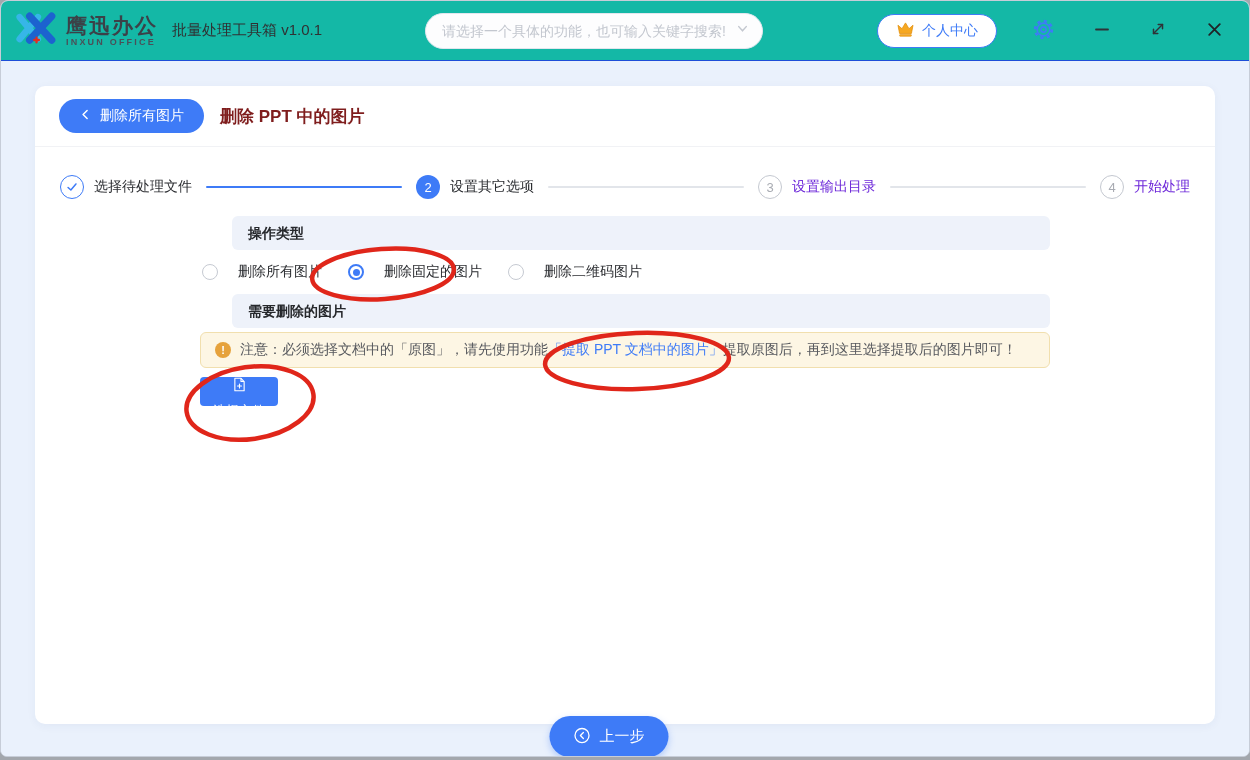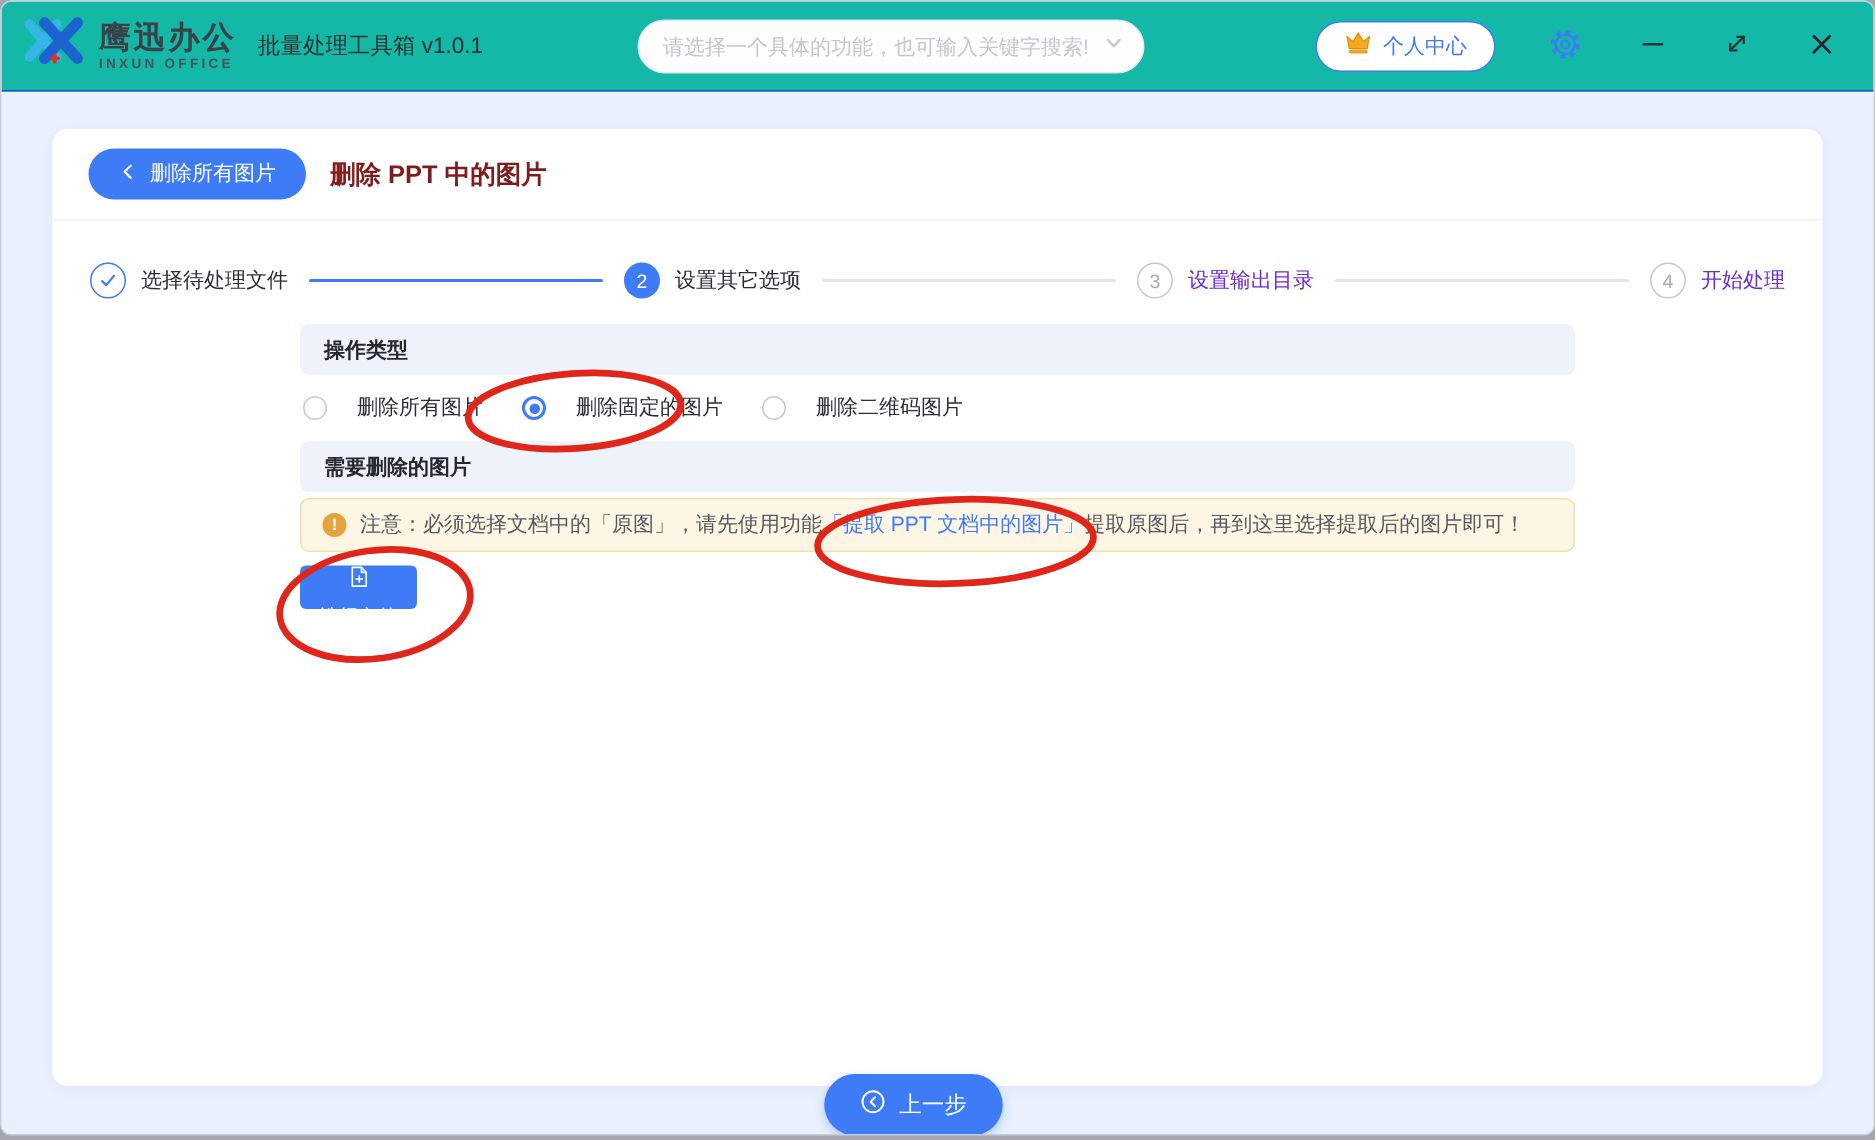--- a/index.html
+++ b/index.html
@@ -100,21 +100,21 @@
   .step.pending .step-label { color: #6d28d9; text-align: right; }
   .step-line { flex: 1; height: 2px; margin: 0 14px; border-radius: 1px; }
   .step-line.blue { background: #3e7bf7; }
   .step-line.gray { background: #e2e5ea; }
   
   .content { width: 850px; margin: 17px auto 0; }
   .section-bar {
     height: 34px; line-height: 34px;
     background: #eef2fa; border-radius: 6px;
     padding: 0 16px;
-    font-size: 14px; font-weight: bold; color: #26282c;
+    font-size: 14px; font-weight: bold; color: #26282c; margin-left: 32px;
   }
   .radio-row { display: flex; align-items: center; gap: 26px; padding: 13px 2px 13px 2px; }
   .radio-item { display: flex; align-items: center; gap: 20px; cursor: pointer; }
   .radio-dot {
     width: 16px; height: 16px; border-radius: 50%;
     border: 1px solid #c6cad2; background: #fff; flex: none;
     display: flex; align-items: center; justify-content: center;
   }
   .radio-item.selected .radio-dot { border: 2px solid #3e7bf7; }
   .radio-item.selected .radio-dot::after {

